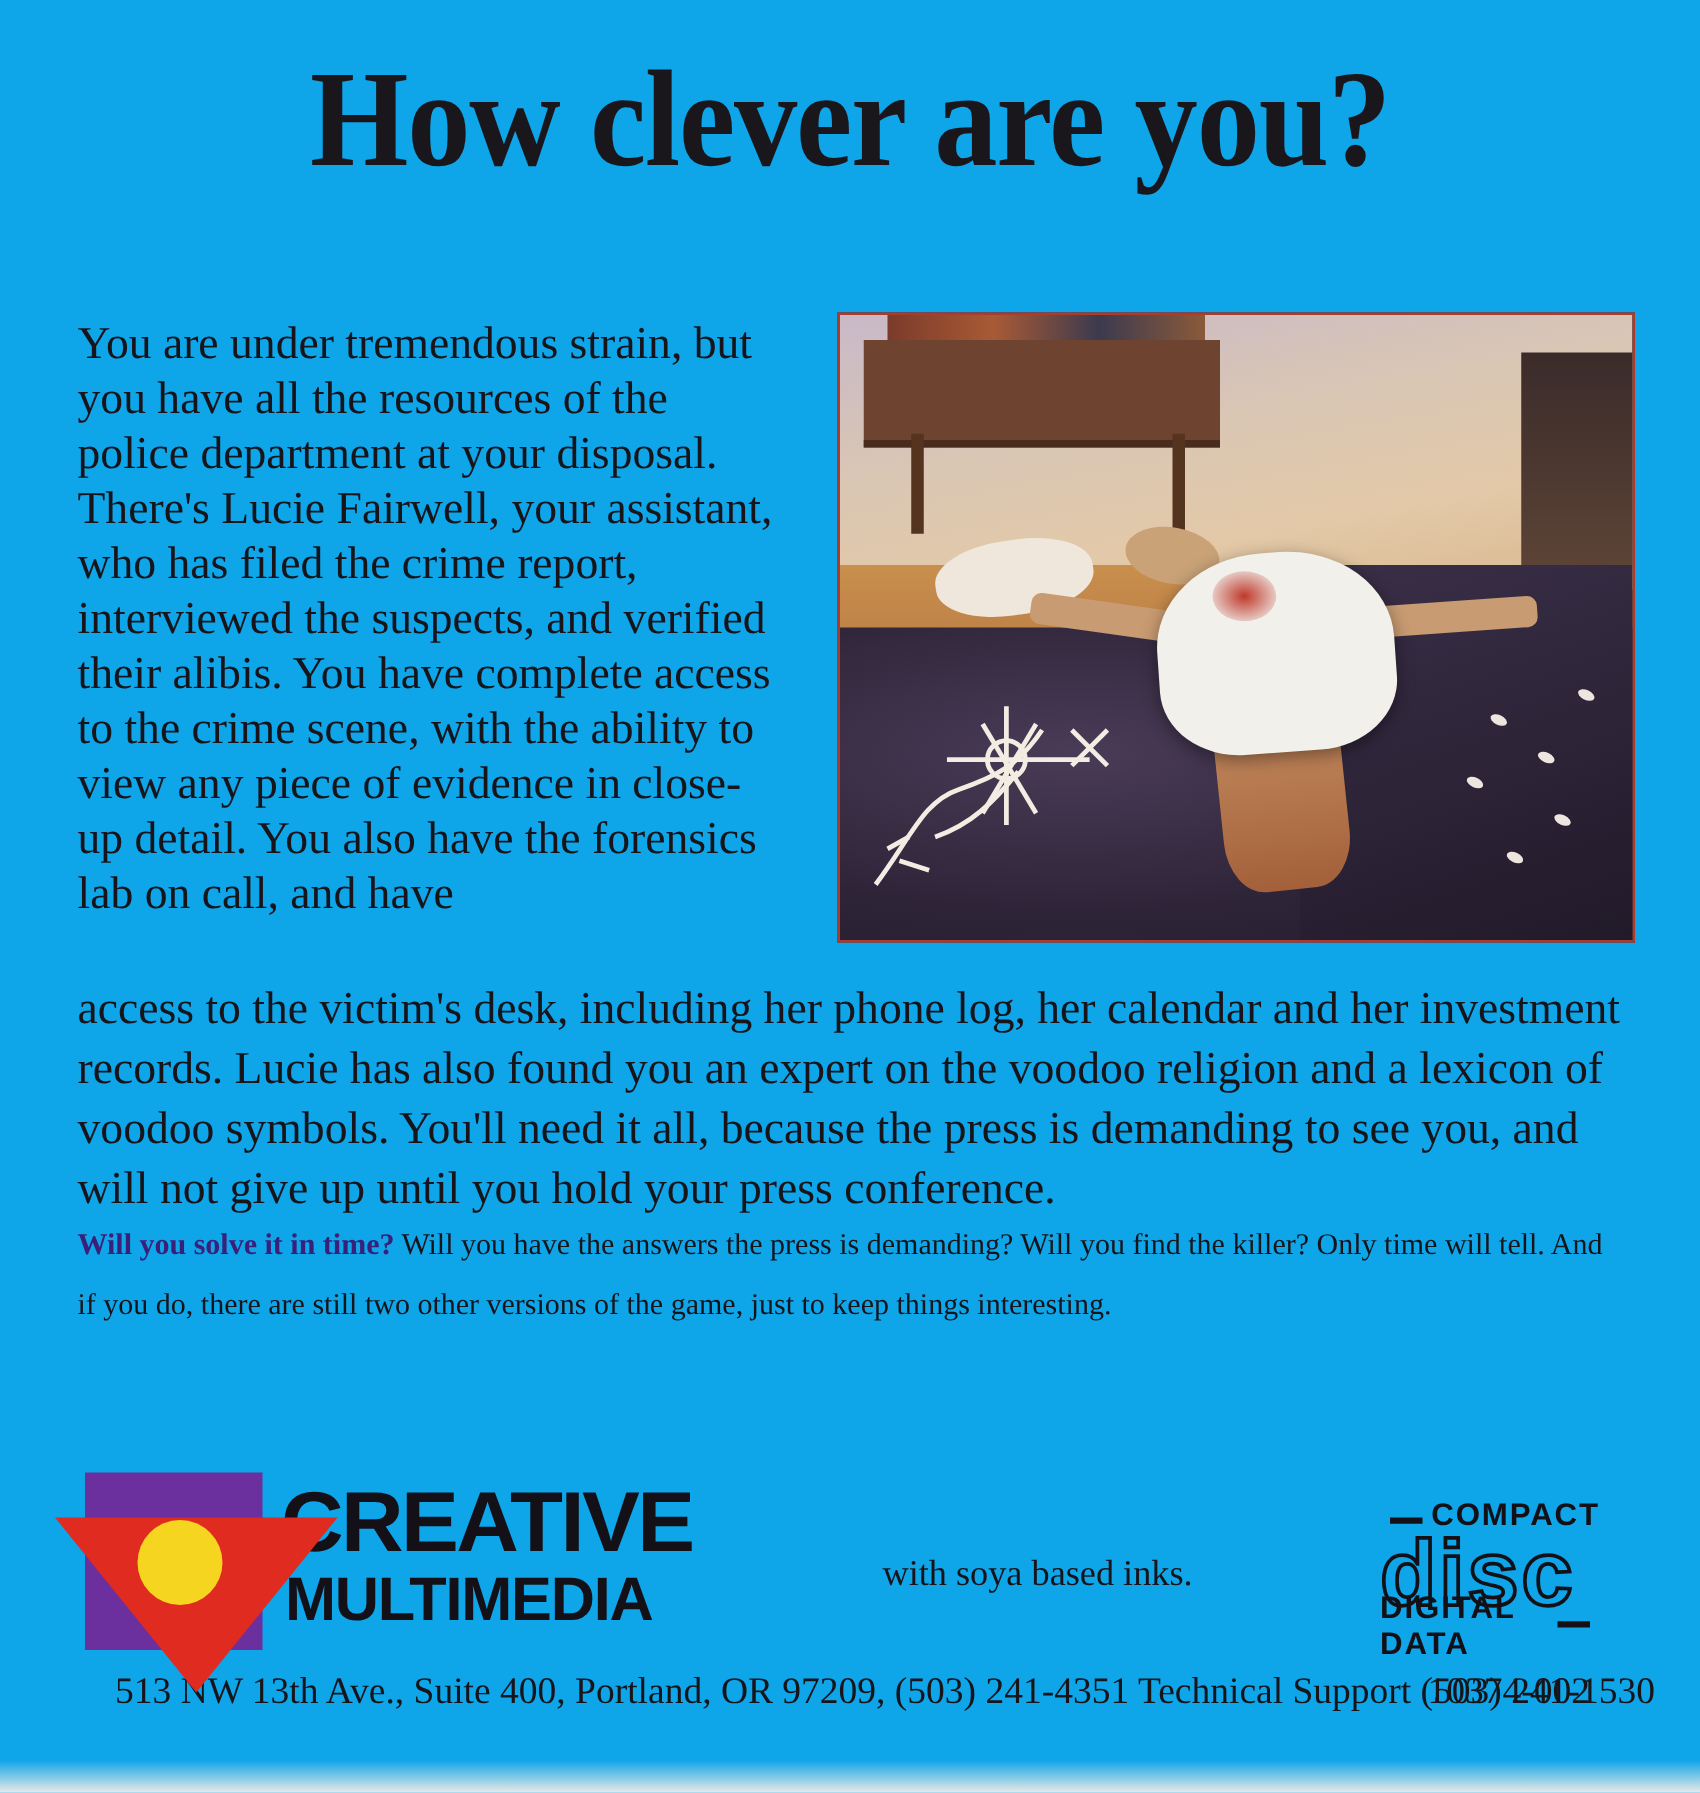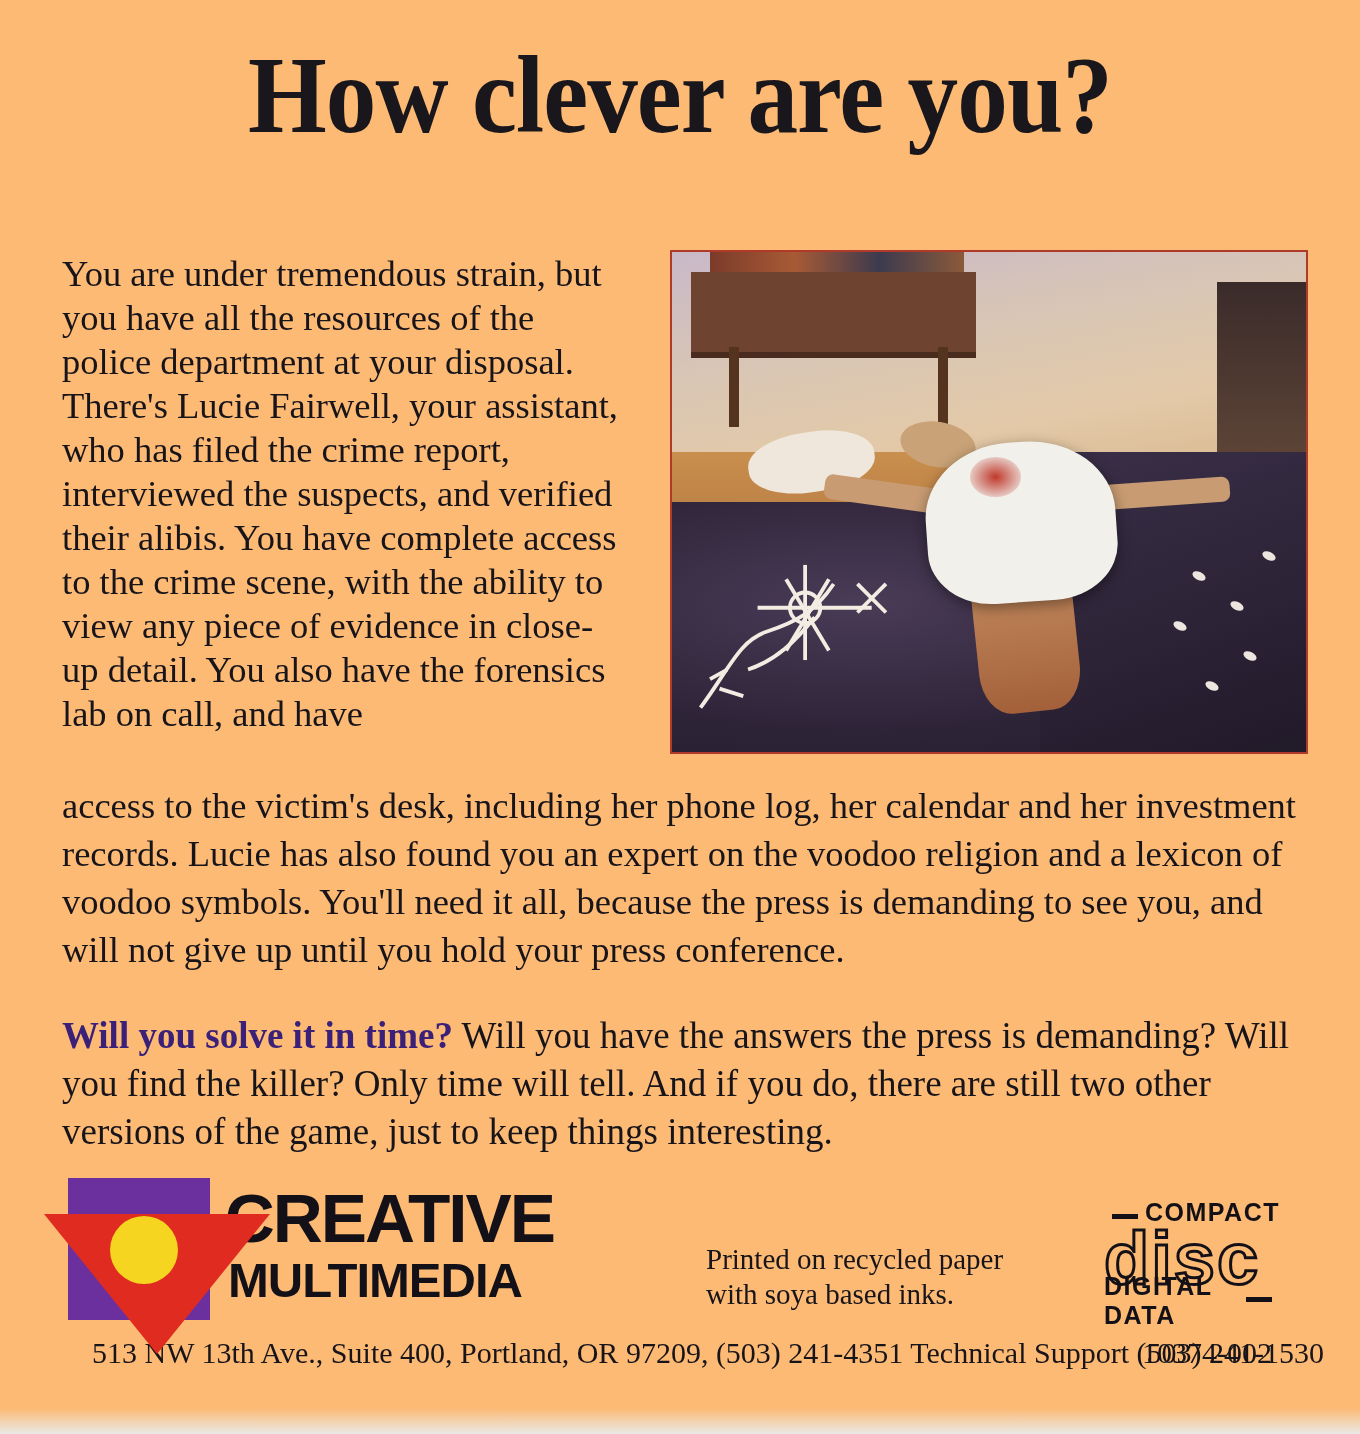--- a/index.html
+++ b/index.html
@@ -12,21 +12,21 @@
     height: 1434px;
     position: relative;
     font-family: "Liberation Serif", serif;
     color: #16131a;
     overflow: hidden;
   }
 
   .page {
     position: absolute;
     inset: 0;
-    background: #fdba74;
+    background: #0ea5e9;
   }
 
   
   .title {
     position: absolute;
     top: 38px;
     left: 0;
     width: 100%;
     text-align: center;
     font-family: "Liberation Serif", serif;
@@ -59,24 +59,24 @@
     line-height: 48px;
     color: #17141a;
   }
 
   .body-wide p {
     margin: 0 0 0 0;
   }
 
   .final-block {
     position: absolute;
-    top: 1012px;
+    top: 972px;
     left: 62px;
     width: 1240px;
-    font-size: 37px;
+    font-size: 24px;
     line-height: 48px;
     color: #17141a;
   }
 
   .lead-in {
     font-weight: bold;
     color: #3b2079;
   }
 
   
@@ -398,21 +398,20 @@
     <div class="logo-square"></div>
     <div class="logo-tri"></div>
     <div class="logo-dot"></div>
     <div class="logo-text">
       <span class="logo-creative">CREATIVE</span>
       <span class="logo-multimedia">MULTIMEDIA</span>
     </div>
   </div>
 
   <div class="recycled">
-    <div>Printed on recycled paper</div>
     <div>with soya based inks.</div>
   </div>
 
   <div class="cd-logo">
     <div class="cd-bar-top"></div>
     <div class="cd-compact">COMPACT</div>
     <div class="cd-disc">disc</div>
     <div class="cd-bar-btm"></div>
     <div class="cd-digital">DIGITAL  DATA</div>
   </div>

